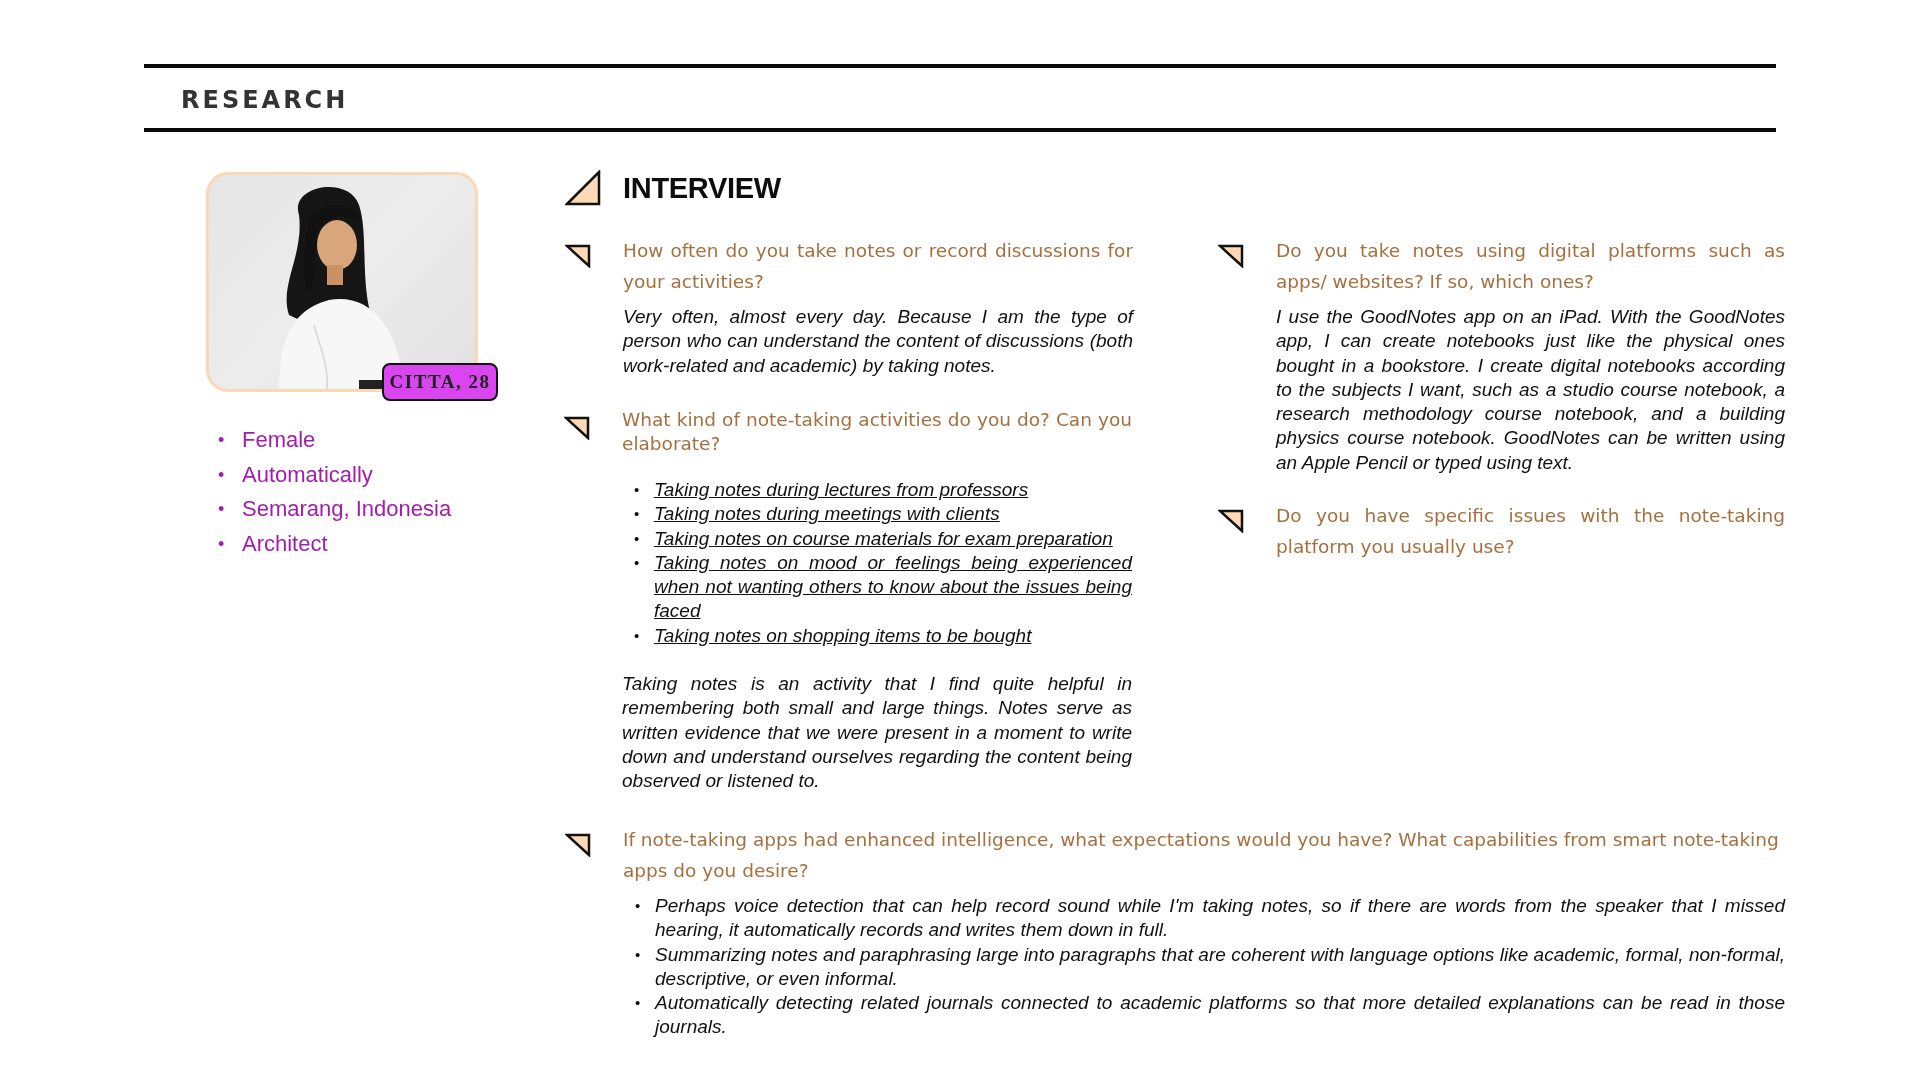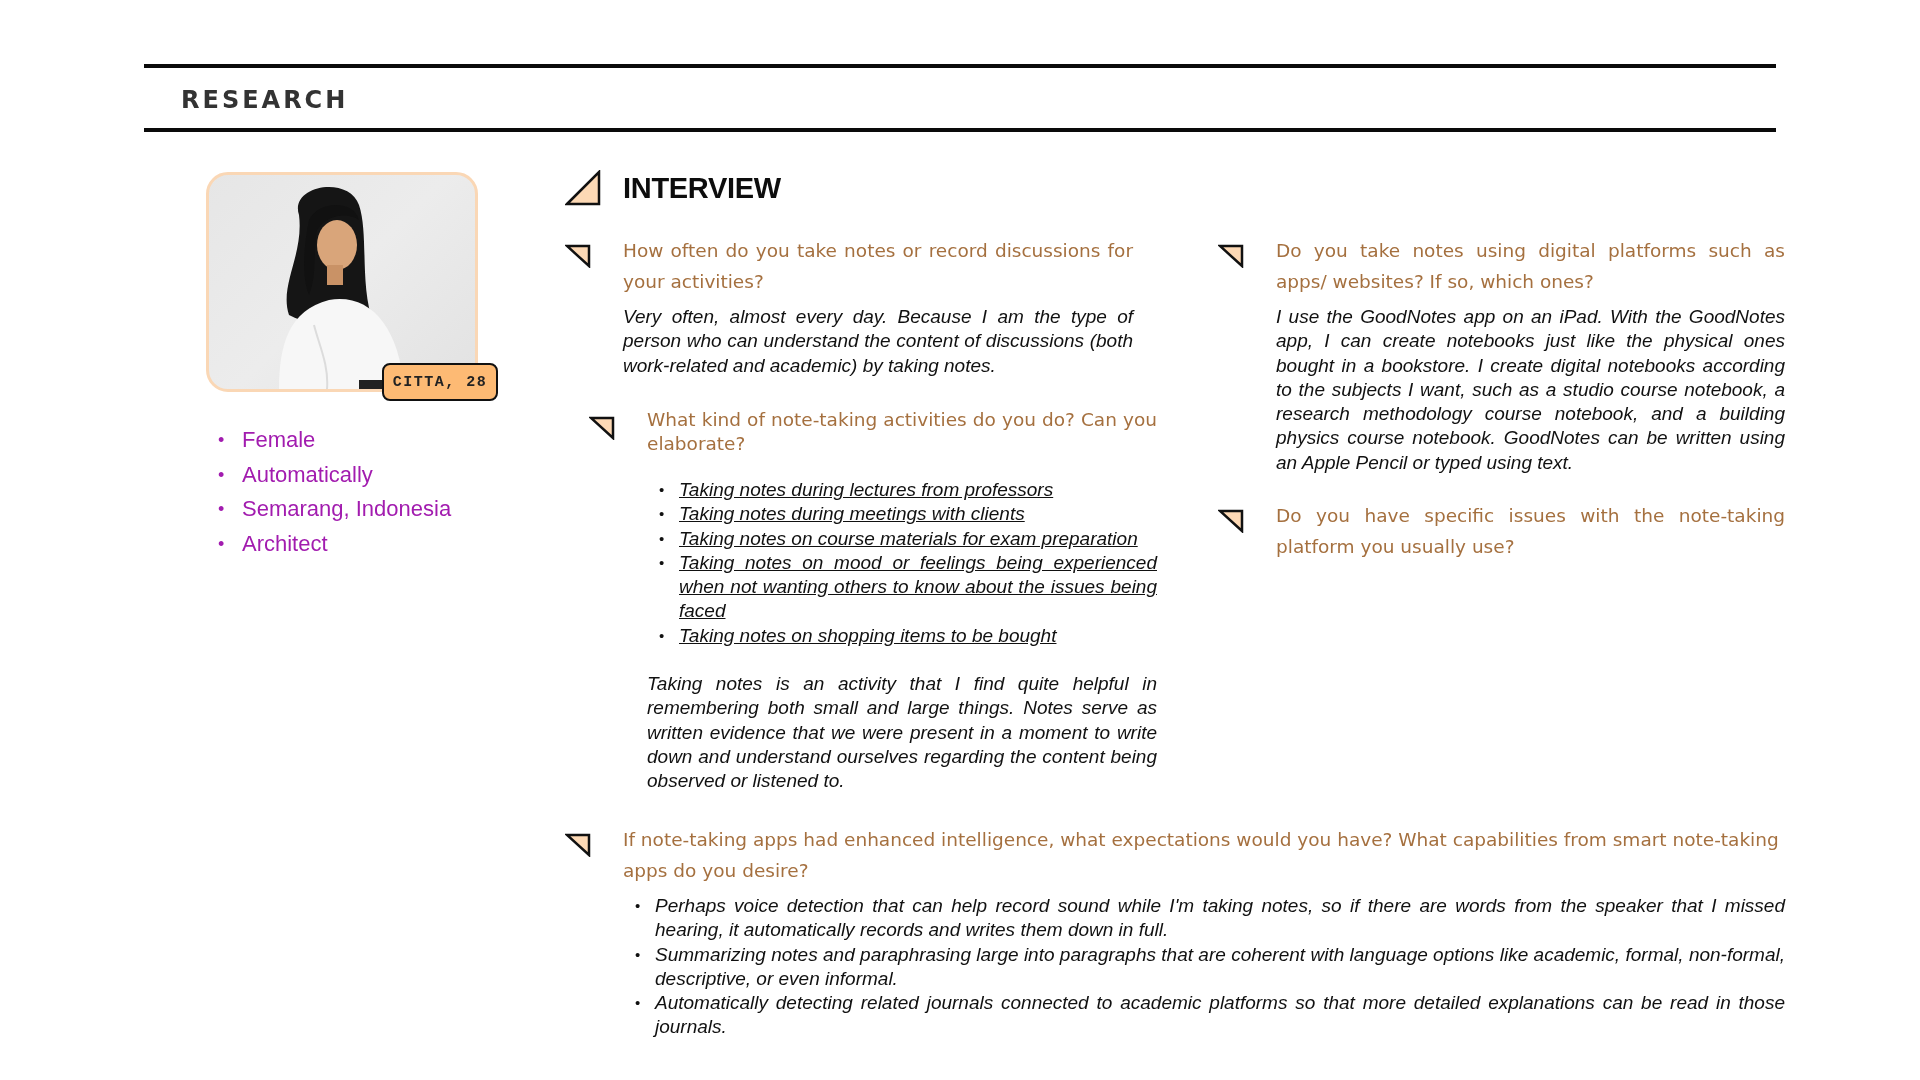--- a/index.html
+++ b/index.html
@@ -8,23 +8,23 @@
   .rule { position:absolute; left:144px; width:1632px; height:4px; background:#0a0a0a; }
   .rule.top { top:64px; }
   .rule.bottom { top:128px; }
   .section-title { position:absolute; left:181px; top:86px; font-size:24px; font-weight:bold;
                    letter-spacing:3px; color:#333333; font-family:"DejaVu Sans", sans-serif; }
   .photo-card { position:absolute; left:206px; top:172px; width:266px; height:214px;
                 border:3px solid #FAD7B5; border-radius:22px; overflow:hidden;
                 background:linear-gradient(135deg,#e6e6e6 0%,#ececec 50%,#e2e2e2 100%); }
   .photo-card svg { position:absolute; left:0; top:0; }
   .badge { position:absolute; left:382px; top:363px; width:112px; height:34px;
-           background:#fdba74; border:2px solid #111; border-radius:8px;
+           background:#d946ef; border:2px solid #111; border-radius:8px;
            display:flex; align-items:center; justify-content:center;
-           font-family:Liberation Mono, monospace; font-weight:bold; font-size:15px;
+           font-family:Liberation Serif, serif; font-weight:bold; font-size:19px;
            letter-spacing:1.5px; color:#222; }
   .persona-list { position:absolute; left:218px; top:423px; margin:0; padding:0; list-style:none; }
   .persona-list li { font-size:22px; line-height:34.5px; color:#a21caf; position:relative; padding-left:24px; }
   .persona-list li::before { content:"•"; position:absolute; left:0; top:0; font-size:18px; }
   .interview-icon { position:absolute; left:565px; top:170px; }
   .interview-title { position:absolute; left:623px; top:172px; font-size:29px; font-weight:bold;
                      color:#0d0d0d; font-family:"Liberation Sans", sans-serif; letter-spacing:-0.3px; }
   .qa { position:absolute; }
   .qa .q-icon { position:absolute; left:-58px; top:8px; }
   .question { font-size:19.5px; line-height:30.5px; color:#A5703F; text-align:justify;
@@ -74,21 +74,21 @@
 <div class="interview-title">INTERVIEW</div>
 
 <div class="qa" style="left:623px; top:236px; width:510px;">
   <svg class="q-icon" width="26" height="24" viewBox="0 0 26 24">
     <polygon points="2,2 24,2 24,22" fill="#FDD9B5" stroke="#111" stroke-width="2.5"></polygon>
   </svg>
   <div class="question">How often do you take notes or record discussions for your activities?</div>
   <div class="answer">Very often, almost every day. Because I am the type of person who can understand the content of discussions (both work-related and academic) by taking notes.</div>
 </div>
 
-<div class="qa" style="left:647px; top:408px; width:510px;">
+<div class="qa" style="left:622px; top:408px; width:510px;">
   <svg class="q-icon" width="26" height="24" viewBox="0 0 26 24">
     <polygon points="2,2 24,2 24,22" fill="#FDD9B5" stroke="#111" stroke-width="2.5"></polygon>
   </svg>
   <div class="question" style="line-height:24px;">What kind of note-taking activities do you do? Can you elaborate?</div>
   <ul class="answer-list" style="margin-top:22px; margin-left:12px;text-decoration:underline;">
     <li>Taking notes during lectures from professors</li>
     <li>Taking notes during meetings with clients</li>
     <li>Taking notes on course materials for exam preparation</li>
     <li>Taking notes on mood or feelings being experienced when not wanting others to know about the issues being faced</li>
     <li>Taking notes on shopping items to be bought</li>

